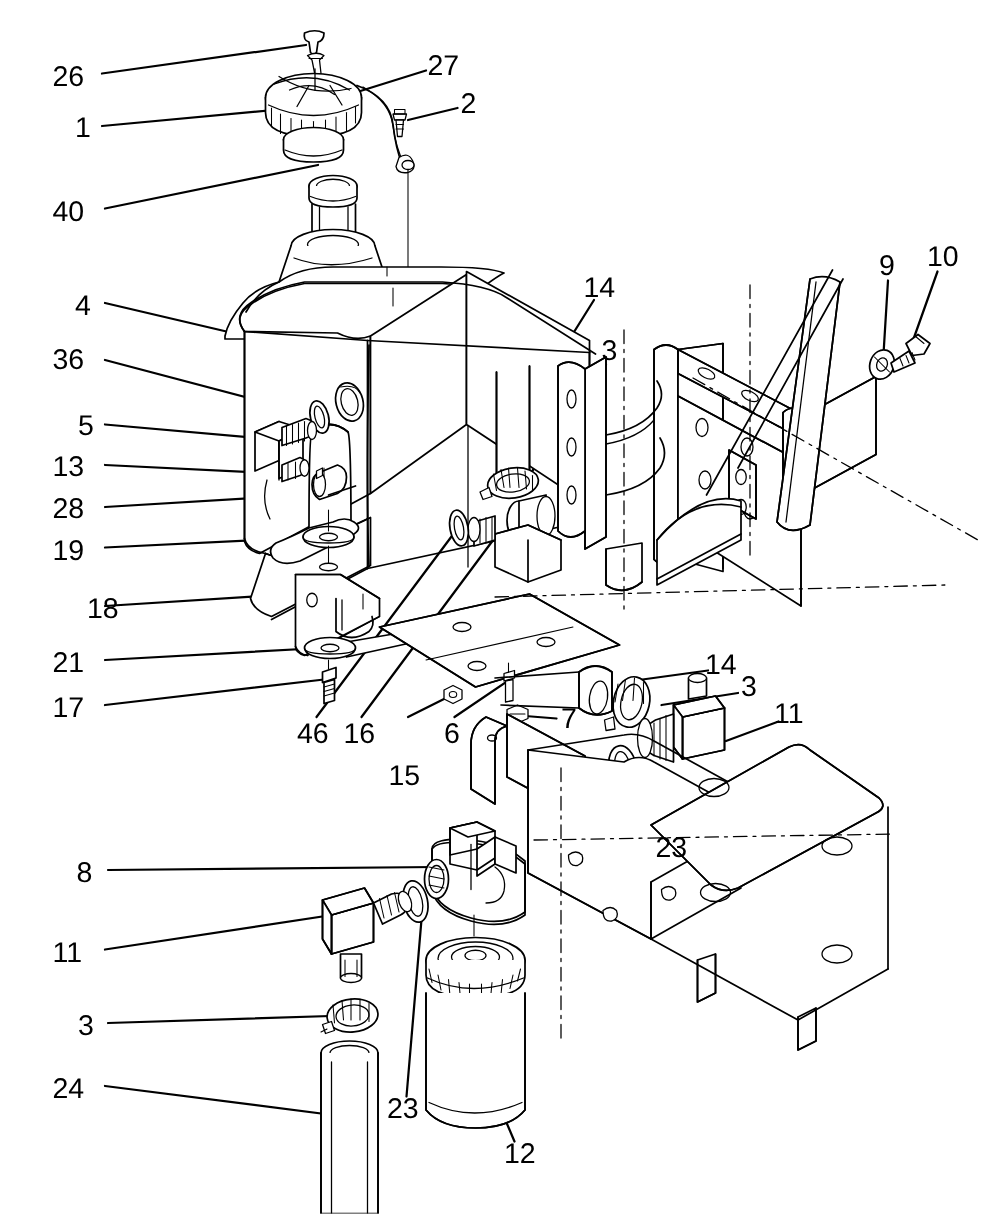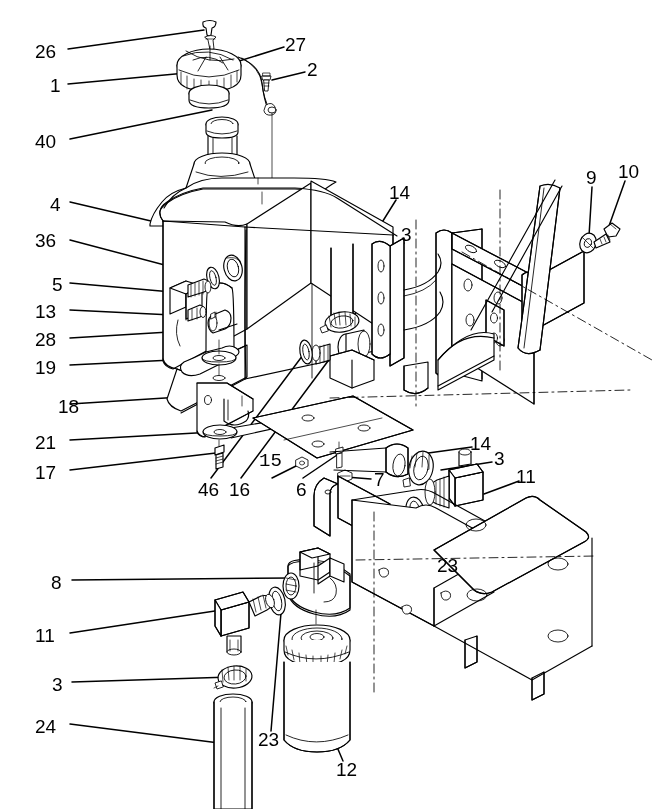--- a/index.html
+++ b/index.html
@@ -626,21 +626,21 @@
   <div class="cal" style="left:35px;  top:358px;">19</div>
   <div class="cal" style="left:35px;  top:397px;margin-left:23px;">18</div>
   <div class="cal" style="left:35px;  top:433px;">21</div>
   <div class="cal" style="left:35px;  top:463px;">17</div>
   <div class="cal" style="left:389px; top:183px;">14</div>
   <div class="cal" style="left:401px; top:225px;">3</div>
   <div class="cal" style="left:586px; top:168px;">9</div>
   <div class="cal" style="left:618px; top:162px;">10</div>
   <div class="cal" style="left:198px; top:480px;">46</div>
   <div class="cal" style="left:229px; top:480px;">16</div>
-  <div class="cal" style="left:259px; top:452px;font-family:Liberation Mono, monospace;">15</div>
+  <div class="cal" style="left:259px; top:508px;">15</div>
   <div class="cal" style="left:296px; top:480px;">6</div>
   <div class="cal" style="left:374px; top:470px;">7</div>
   <div class="cal" style="left:470px; top:434px;">14</div>
   <div class="cal" style="left:494px; top:449px;">3</div>
   <div class="cal" style="left:516px; top:467px;">11</div>
   <div class="cal" style="left:437px; top:556px;">23</div>
   <div class="cal" style="left:51px;  top:573px;">8</div>
   <div class="cal" style="left:35px;  top:626px;">11</div>
   <div class="cal" style="left:52px;  top:675px;">3</div>
   <div class="cal" style="left:35px;  top:717px;">24</div>

